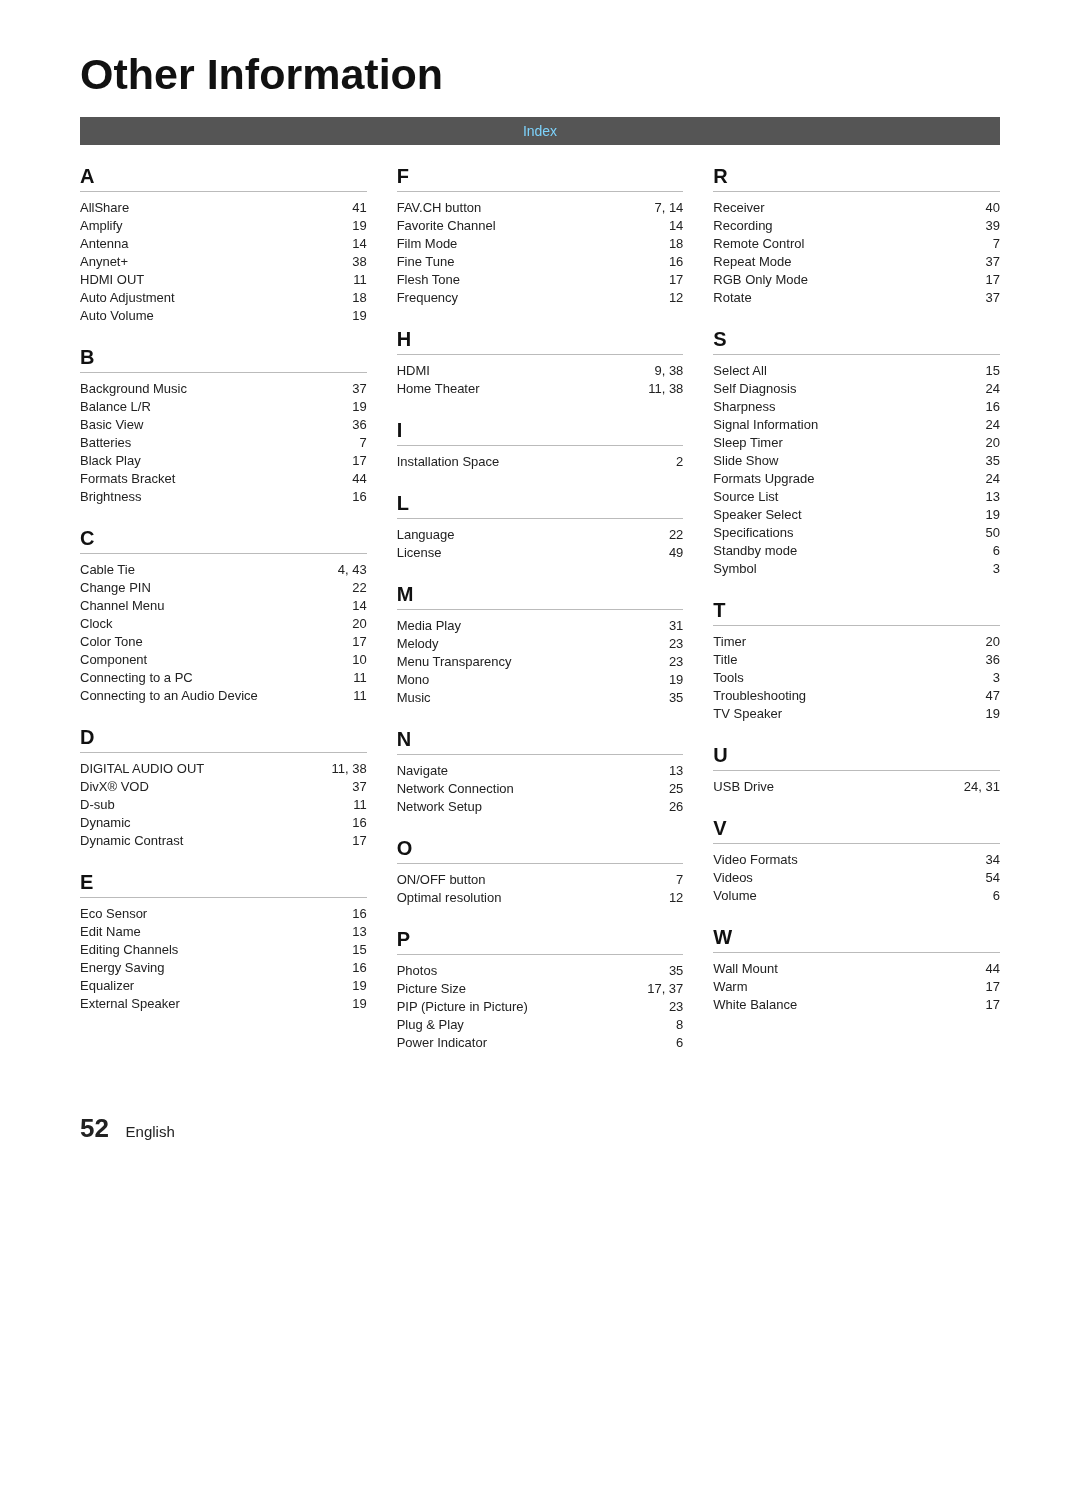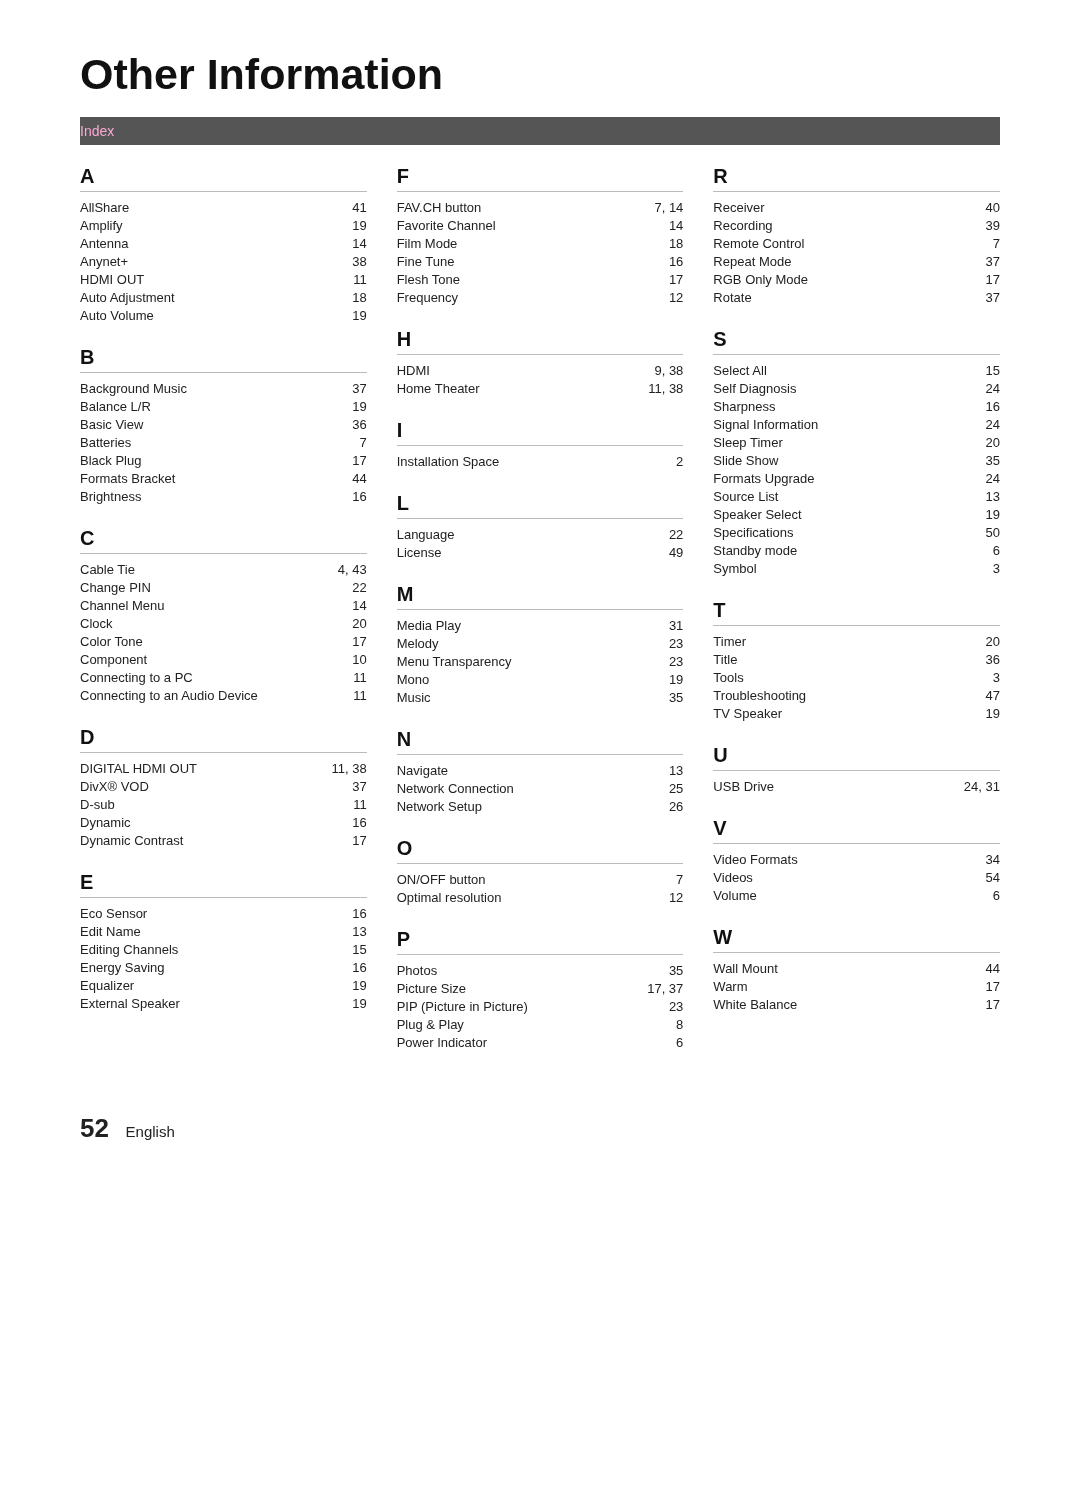--- a/index.html
+++ b/index.html
@@ -13,22 +13,22 @@
       padding: 50px 80px 60px 80px;
     }
     h1.page-title {
       font-size: 43px;
       font-weight: bold;
       margin-bottom: 18px;
       color: #111;
     }
     .index-header {
       background: #555;
-      color: #f9a8d4;
-      text-align: left;
+      color: #7dd3fc;
+      text-align: center;
       padding: 6px 0;
       font-size: 14px;
       margin-bottom: 20px;
     }
     .columns-container {
       display: flex;
       gap: 0;
       width: 100%;
     }
     .col {
@@ -123,21 +123,21 @@
         </div>
         <div class="index-row">
           <span class="term">Basic View</span>
           <span class="page-num">36</span>
         </div>
         <div class="index-row">
           <span class="term">Batteries</span>
           <span class="page-num">7</span>
         </div>
         <div class="index-row">
-          <span class="term">Black Plug</span>
+          <span class="term">Black Play</span>
           <span class="page-num">17</span>
         </div>
         <div class="index-row">
           <span class="term">Formats Bracket</span>
           <span class="page-num">44</span>
         </div>
         <div class="index-row">
           <span class="term">Brightness</span>
           <span class="page-num">16</span>
         </div>
@@ -173,21 +173,21 @@
           <span class="page-num">11</span>
         </div>
         <div class="index-row">
           <span class="term">Connecting to an Audio Device</span>
           <span class="page-num">11</span>
         </div>
       </div>
       <div class="section">
         <div class="section-letter">D</div>
         <div class="index-row">
-          <span class="term">DIGITAL HDMI OUT</span>
+          <span class="term">DIGITAL AUDIO OUT</span>
           <span class="page-num">11, 38</span>
         </div>
         <div class="index-row">
           <span class="term">DivX® VOD</span>
           <span class="page-num">37</span>
         </div>
         <div class="index-row">
           <span class="term">D-sub</span>
           <span class="page-num">11</span>
         </div>

